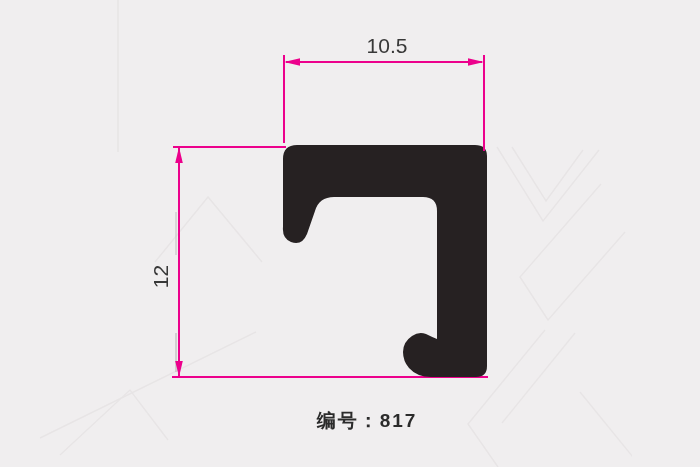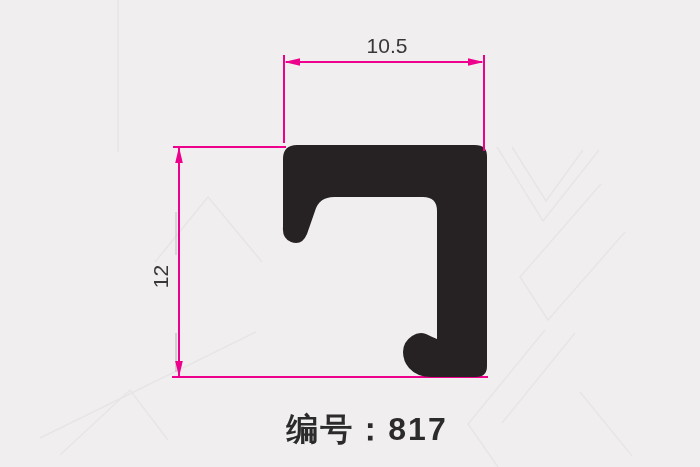--- a/index.html
+++ b/index.html
@@ -42,21 +42,21 @@
     transform: rotate(-90deg);
     transform-origin: center center;
   }
   .part-label {
     position: absolute;
     left: 250px;
     top: 408px;
     width: 234px;
     text-align: center;
     color: #2b2b2b;
-    font-size: 32px;
+    font-size: 19px;
     font-weight: bold;
     letter-spacing: 2px;
     font-family: "Liberation Sans", sans-serif;
   }
 </style>
 </head>
 <body>
 
 <div class="canvas">
 

